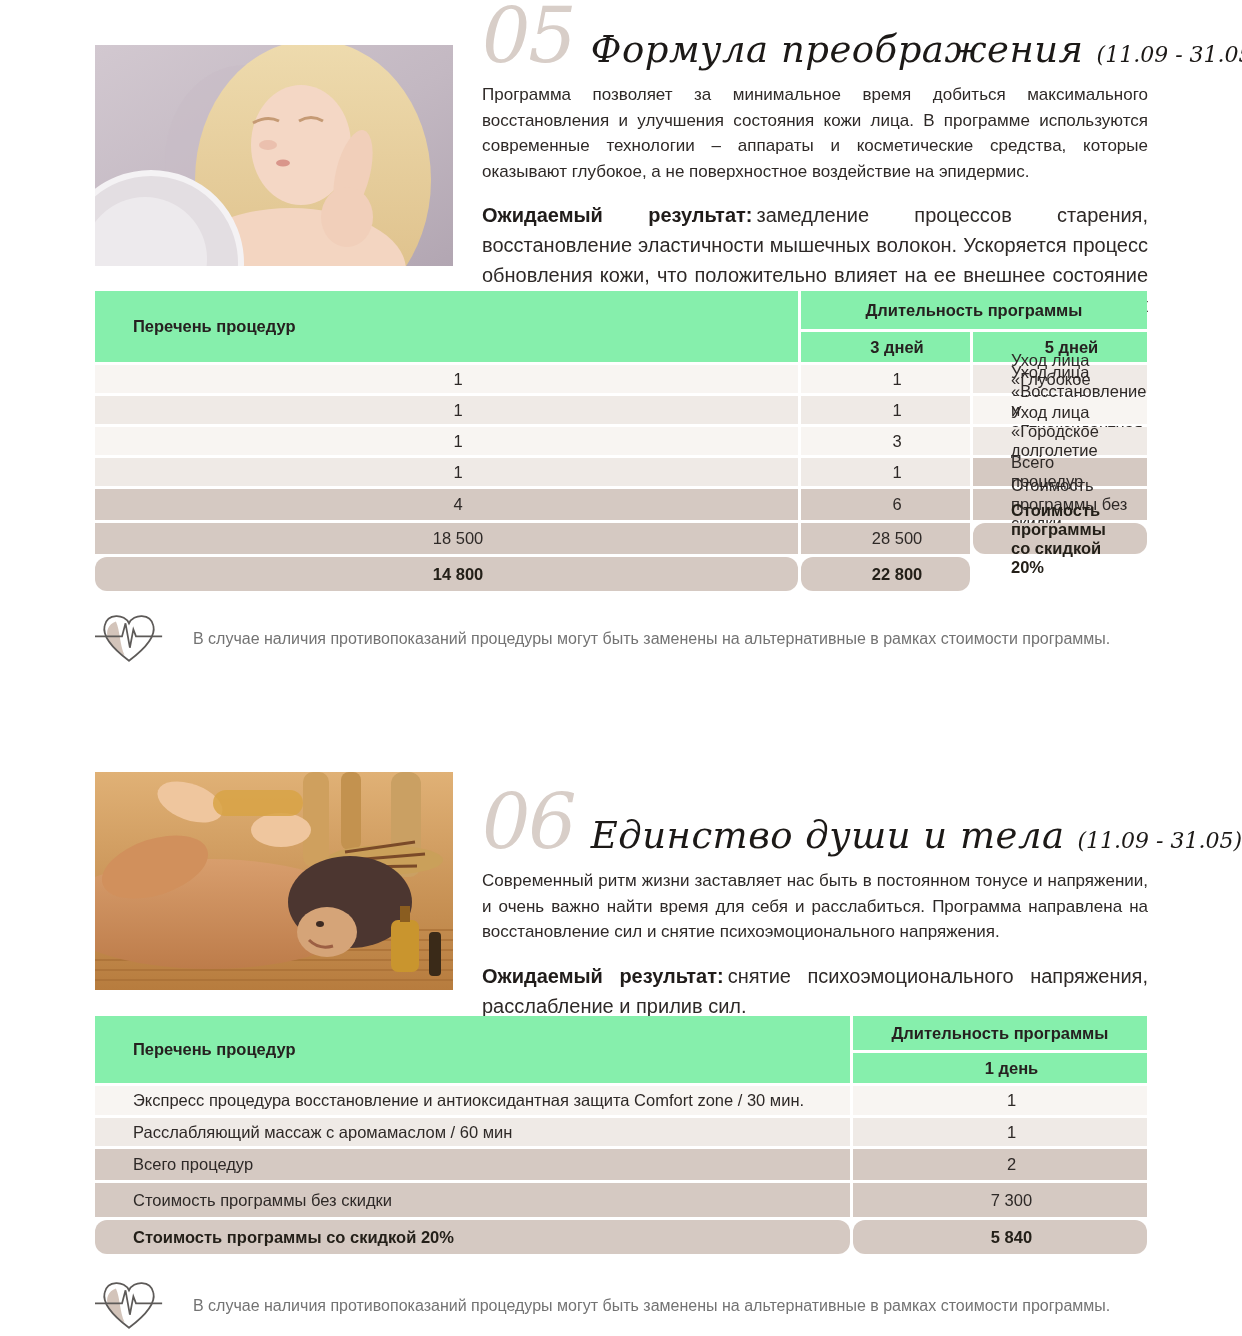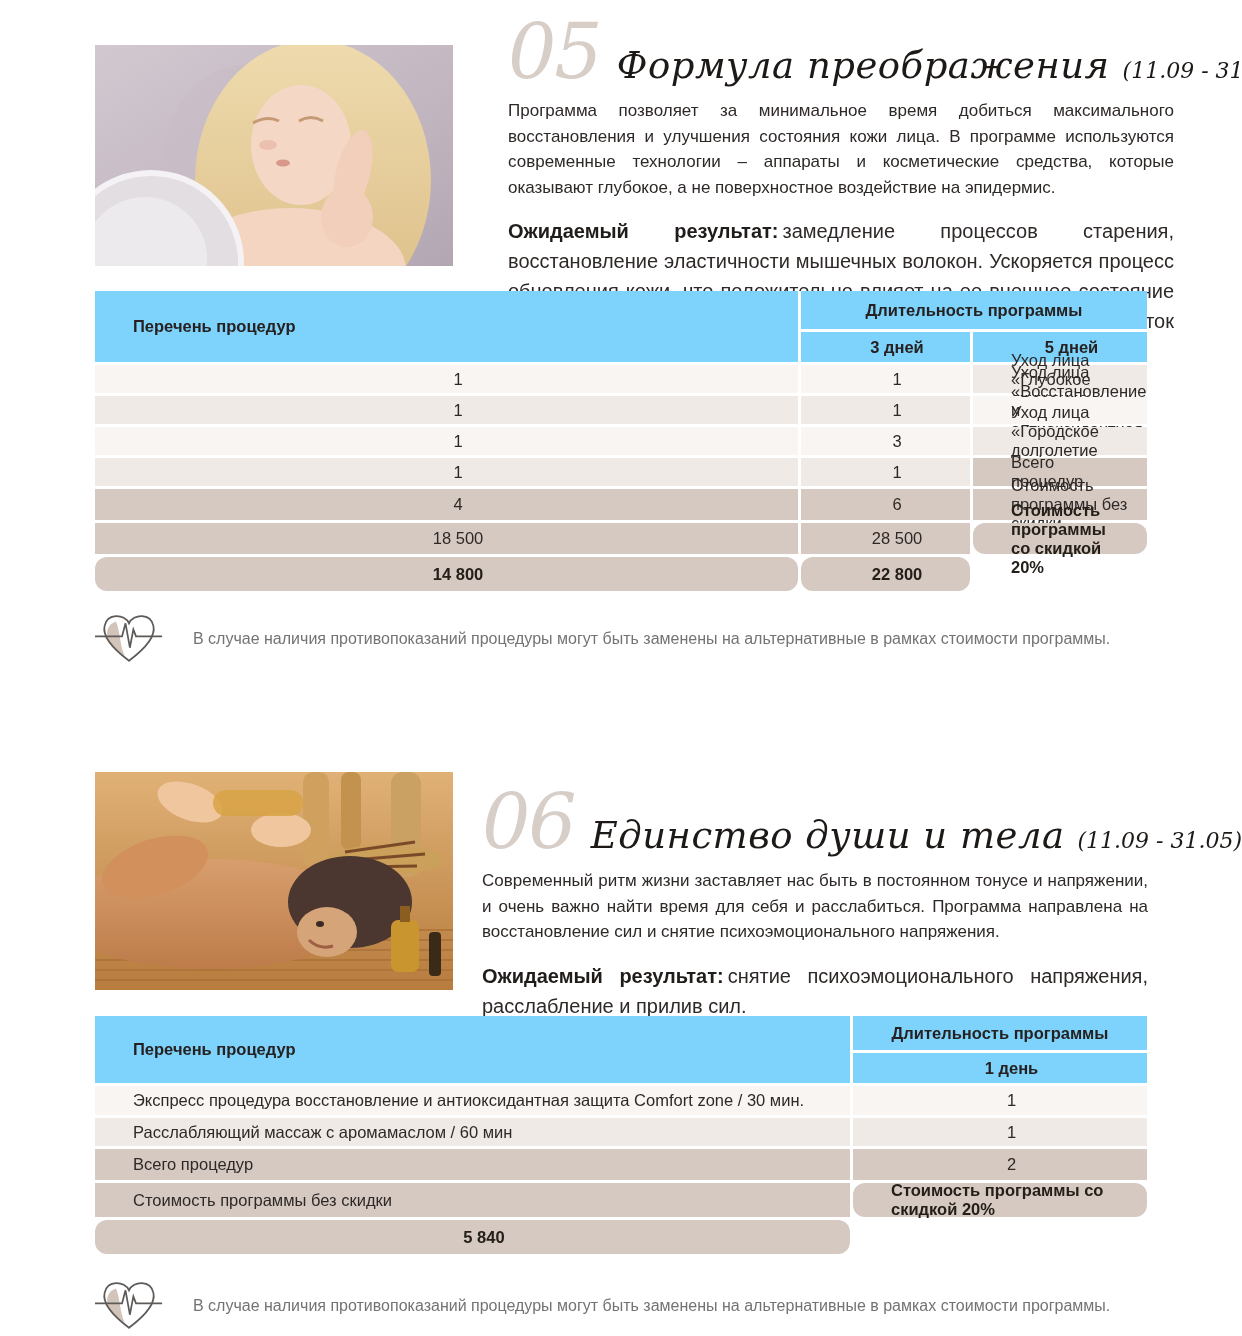--- a/index.html
+++ b/index.html
@@ -12,21 +12,21 @@
   .page{position:relative;width:1242px;height:1336px;background:#ffffff;}
 
   
   .photo{position:absolute;left:95px;overflow:hidden;}
   .photo svg{display:block;}
   #photo-1{top:45px;width:358px;height:221px;}
   #photo-2{top:772px;width:358px;height:218px;}
 
   
   .rightcol{position:absolute;left:482px;width:666px;}
-  #rightcol-1{top:16px;margin-left:26px;}
+  #rightcol-1{top:0px;}
   #rightcol-2{top:786px;}
 
   .heading{display:flex;align-items:baseline;white-space:nowrap;}
   .sec-num{
     font-family:"DejaVu Serif", serif;
     font-style:italic;font-size:76px;line-height:0.95;
     color:#d8cec8;letter-spacing:-2px;
   }
   .sec-title{
     font-family:"DejaVu Serif", serif;
@@ -55,21 +55,21 @@
     display:grid;gap:3px;background:#ffffff;
     font-size:16.5px;
   }
   #table-1{top:291px;grid-template-columns:703px 169px 174px;
            grid-template-rows:38px 30px 28px 28px 28px 28px 31px 31px 34px;}
   #table-2{top:1016px;grid-template-columns:755px 294px;
            grid-template-rows:34px 30px 29px 28px 31px 34px 34px;}
   .c{display:flex;align-items:center;min-width:0;}
   .c.label{padding-left:38px;padding-right:19px;}
   .c.val{justify-content:center;padding-left:23px;}
-  .hdr{background:#7dd3fc;font-weight:bold;color:#262120;}
+  .hdr{background:#86efac;font-weight:bold;color:#262120;}
   .span2r{grid-row:1 / span 2;grid-column:1;}
   .groupcell{justify-content:center;}
   #table-1 .groupcell{grid-column:2 / span 2;}
   #table-2 .groupcell{grid-column:2;}
   .row-a{background:#f8f5f2;}
   .row-b{background:#efeae6;}
   .row-s{background:#d5c9c2;}
   .bold{font-weight:bold;color:#242019;border-radius:12px;}
 
   
@@ -232,20 +232,21 @@
     <div class="c label row-a">Экспресс процедура восстановление и антиоксидантная защита Comfort zone / 30 мин.</div>
     <div class="c val row-a">1</div>
 
     <div class="c label row-b">Расслабляющий массаж с аромамаслом / 60 мин</div>
     <div class="c val row-b">1</div>
 
     <div class="c label row-s">Всего процедур</div>
     <div class="c val row-s">2</div>
 
     <div class="c label row-s">Стоимость программы без скидки</div>
+    <div class="c val row-s">7 300</div>
 
     <div class="c label row-s bold">Стоимость программы со скидкой 20%</div>
     <div class="c val row-s bold">5 840</div>
   </div>
 
   <div class="note" id="note-2">
     <svg class="heart" width="68" height="58" viewBox="0 0 78 66">
       <path d="M24 13 C 15 16 12 25 15 32 C 18 40 27 47 34 52 C 28 39 29 24 24 13 Z" fill="#d3c4ba"></path>
       <path d="M39 15 C 34 4 14 3 11 18 C 8 31 23 46 39 58 C 55 46 70 31 67 18 C 64 3 44 4 39 15 Z" fill="none" stroke="#5d5a58" stroke-width="2"></path>
       <polyline points="0,30 27,30 31,30 35,15 40,43 44,22 47,30 77,30" fill="none" stroke="#5d5a58" stroke-width="2"></polyline>

